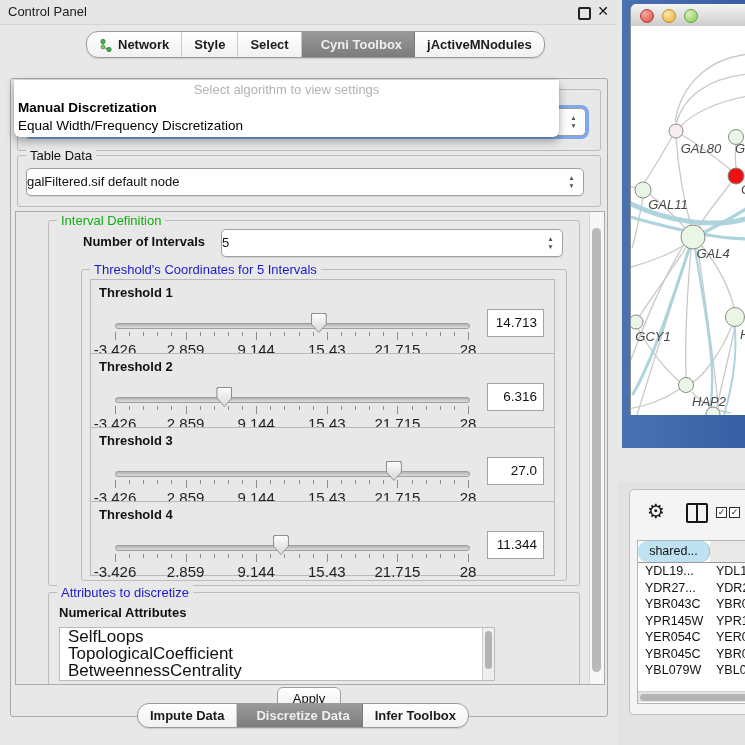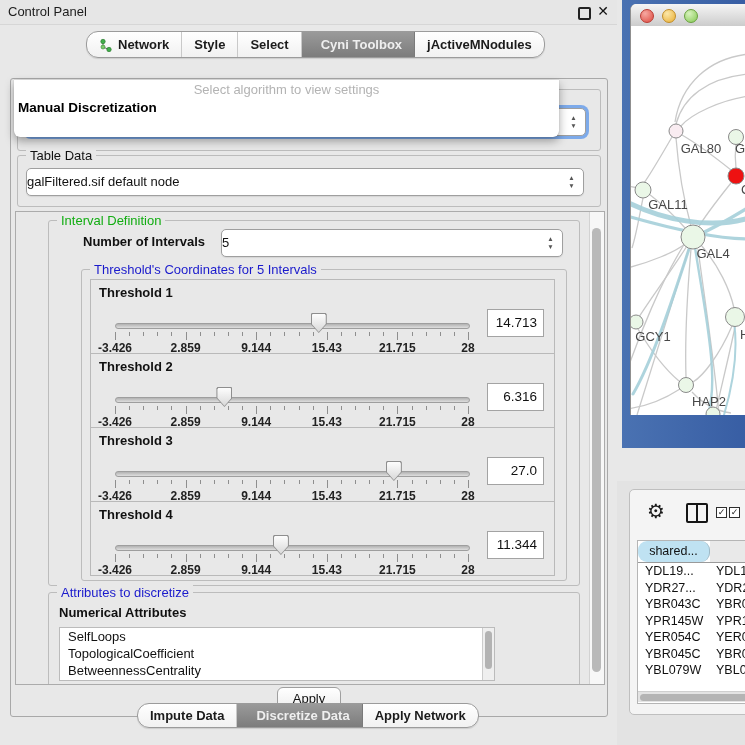--- a/index.html
+++ b/index.html
@@ -32,45 +32,45 @@
   #scrollpane{position:absolute;left:4px;top:132px;width:588px;height:472px;border:1px solid #ababab;background:#e8e8e8;overflow:hidden;}
   #vsb{position:absolute;right:0;top:0;width:14px;height:100%;background:#f7f7f7;border-left:1px solid #d2d2d2;}
   #vsb .thumb{position:absolute;left:2px;top:16px;width:9px;height:444px;background:#b9b9b9;border-radius:5px;}
   
   .thbox{position:relative;width:463px;height:73px;border:1px solid #b9b9b9;background:#e8e8e8;margin-top:-1px;}
   .thlabel{position:absolute;left:8px;top:5px;font-weight:bold;font-size:13px;}
   .thtrack{position:absolute;left:24px;top:43px;width:353px;height:4px;border:1px solid #9e9e9e;border-radius:3px;
            background:linear-gradient(#b2b2b2,#dedede);}
   .tick{position:absolute;top:52px;width:1px;background:#8e8e8e;}
   .tick.minor{height:4px;} .tick.major{height:8px;}
-  .ticklab{position:absolute;top:61px;transform:translateX(-50%);font-size:12px;font-weight:bold;color:#222;}
+  .ticklab{position:absolute;top:61px;transform:translateX(-50%);font-size:15px;font-weight:normal;color:#222;}
   .ththumb{position:absolute;top:33px;width:16px;height:20px;background:#8e8e8e;
            clip-path:polygon(6% 0%,94% 0%,100% 8%,100% 55%,50% 100%,0% 55%,0% 8%);}
   .ththumb-in{position:absolute;left:1px;top:1px;width:14px;height:18px;background:linear-gradient(#fdfdfd,#d8d8d8);
            clip-path:polygon(6% 0%,94% 0%,100% 8%,100% 55%,50% 100%,0% 55%,0% 8%);}
   .thval{position:absolute;right:10px;top:29px;width:49px;height:26px;background:#fff;border:1px solid #a3a3a3;
          font-size:13.5px;line-height:26px;text-align:right;padding-right:6px;}
   
   #attr-list{position:absolute;left:10px;top:34px;width:434px;height:52px;background:#fff;border:1px solid #bbb;overflow:hidden;}
-  .attr-item{padding-left:8px;height:17px;line-height:17px;font-size:13px;white-space:nowrap;}
+  .attr-item{padding-left:8px;height:17px;line-height:17px;font-size:17px;white-space:nowrap;}
   #attr-sb{position:absolute;right:0;top:0;width:11px;height:100%;background:#efefef;border-left:1px solid #ccc;}
   #attr-sb .thumb{position:absolute;left:1.5px;top:3px;width:7px;height:38px;background:#b3b3b3;border-radius:4px;}
   
   #applyrow{position:absolute;left:4px;bottom:4px;width:588px;height:28px;}
   #applybtn{position:absolute;left:262px;top:3px;width:62px;height:22px;background:linear-gradient(#fff,#ededed);
             border:1px solid #9f9f9f;border-radius:6px;text-align:center;line-height:21px;font-size:13px;}
   
   #popup{position:absolute;left:14px;top:80px;width:545px;height:57px;background:#fff;border-radius:0 0 6px 6px;
          box-shadow:0 4px 10px rgba(0,0,0,.35),0 0 1px rgba(0,0,0,.3);z-index:50;}
   #popup .ph{height:19px;line-height:19px;text-align:center;color:#b3b3b3;font-size:13px;}
   #popup .opt{height:18px;line-height:18px;padding-left:4px;font-size:13.5px;color:#000;white-space:nowrap;}
   #popup .opt.b{font-weight:bold;}
   
   #rright{position:absolute;left:617px;top:0;width:128px;height:745px;background:#e8e8e8;}
-  #blueframe{position:absolute;left:5px;top:0;width:123px;height:448px;background:linear-gradient(90deg,#4a72b2,#385ea4);}
+  #blueframe{position:absolute;left:5px;top:0;width:123px;height:448px;background:linear-gradient(90deg,#4a72b2,#385ea4);font-style:italic;}
   #netwin{position:absolute;left:8px;top:4px;width:115px;height:411px;background:#fff;border-radius:6px 0 0 0;overflow:hidden;
           border-left:1px solid #8f8f8f;}
   #nettb{position:absolute;left:0;top:0;width:100%;height:22px;background:linear-gradient(#f5f5f5,#cccccc);border-bottom:1px solid #999;}
   .light{position:absolute;top:5px;width:12px;height:12px;border-radius:50%;}
   #netcanvas{position:absolute;left:0;top:22px;width:115px;height:389px;background:#fff;}
   .nodelab{font-family:"Liberation Sans",sans-serif;font-size:13px;fill:#474747;}
   
   #tp-header{position:absolute;left:0px;top:450px;width:128px;height:31px;background:#e9e9e9;border-bottom:1px solid #d9d9d9;}
   #tp-title{position:absolute;left:18px;top:7px;font-size:13px;color:#1c1c1c;}
   #tp-body{position:absolute;left:0;top:481px;width:128px;height:264px;background:#e3e3e3;}
@@ -347,27 +347,28 @@
     </div>
 
     <div class="seg" style="left:137px;top:703px;height:23px;">
       <div class="it">
           <span>Impute Data</span>
         </div>
       <div class="it sel">
           <span>Discretize Data</span>
         </div>
       <div class="it">
-          <span>Apply Network</span>
+          <span>Infer Toolbox</span>
         </div>
     </div>
 
     <div id="popup">
       <div class="ph">Select algorithm to view settings</div>
       <div class="opt b">Manual Discretization</div>
+      <div class="opt">Equal Width/Frequency Discretization</div>
     </div>
   </div>
 
   <div id="rright">
     <div id="blueframe">
       <div id="netwin">
         <div id="nettb">
           <span class="light" style="left:9px;background:radial-gradient(circle at 35% 30%,#f6a9a2,#dd4a40);border:1px solid #b93a32;"></span>
           <span class="light" style="left:31px;background:radial-gradient(circle at 35% 30%,#fbe7a9,#e9ae33);border:1px solid #c08d28;"></span>
           <span class="light" style="left:53px;background:radial-gradient(circle at 35% 30%,#d8f2bd,#84c953);border:1px solid #68a03d;"></span>

